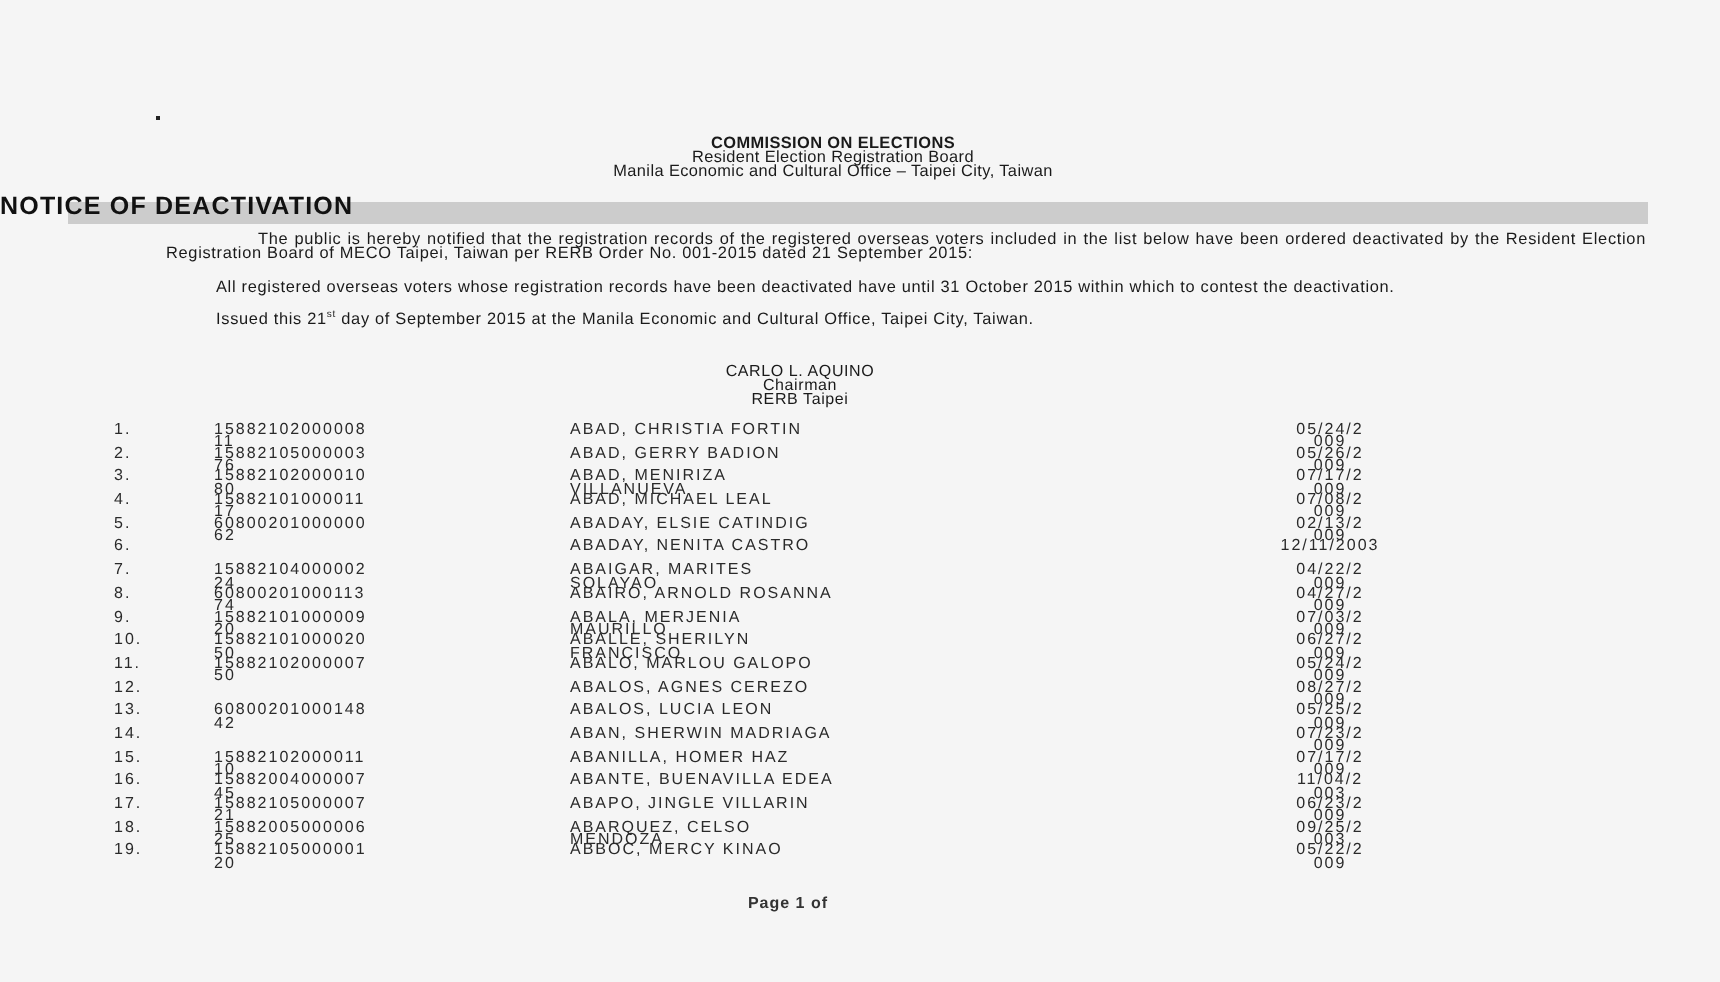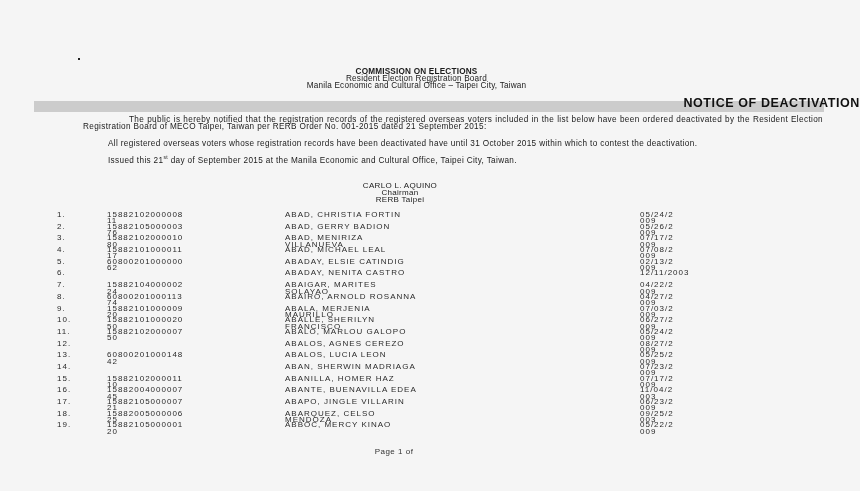--- a/index.html
+++ b/index.html
@@ -42,21 +42,21 @@
     top: 101px;
     width: 790px;
     height: 11px;
     background: #cccccc;
   }
   .banner-title {
     position: absolute;
     left: 0;
     width: 860px;
     top: 96px;
-    text-align: right;
+    text-align: left;
     font-weight: bold;
     font-size: 12.5px;
     letter-spacing: 0.6px;
     line-height: 14px;
     color: #111;
   }
   .para {
     position: absolute;
     left: 83px;
     width: 740px;
@@ -114,31 +114,32 @@
   }
   .row .name {
     position: absolute;
     left: 285px;
     width: 260px;
   }
   .row .date {
     position: absolute;
     left: 640px;
     width: 50px;
+    text-align: center;
     word-break: break-all;
   }
   .row .name span, .row .vid span, .row .date span { display: block; }
   .footer {
     position: absolute;
     left: 0;
     width: 788px;
     top: 447px;
     text-align: center;
     font-size: 8px;
-    font-weight: normal;
+    font-weight: bold;
     letter-spacing: 0.5px;
     color: #333;
   }
 </style>
 </head>
 <body>
 
 <div class="bullet"></div>
 
 <div class="header">

